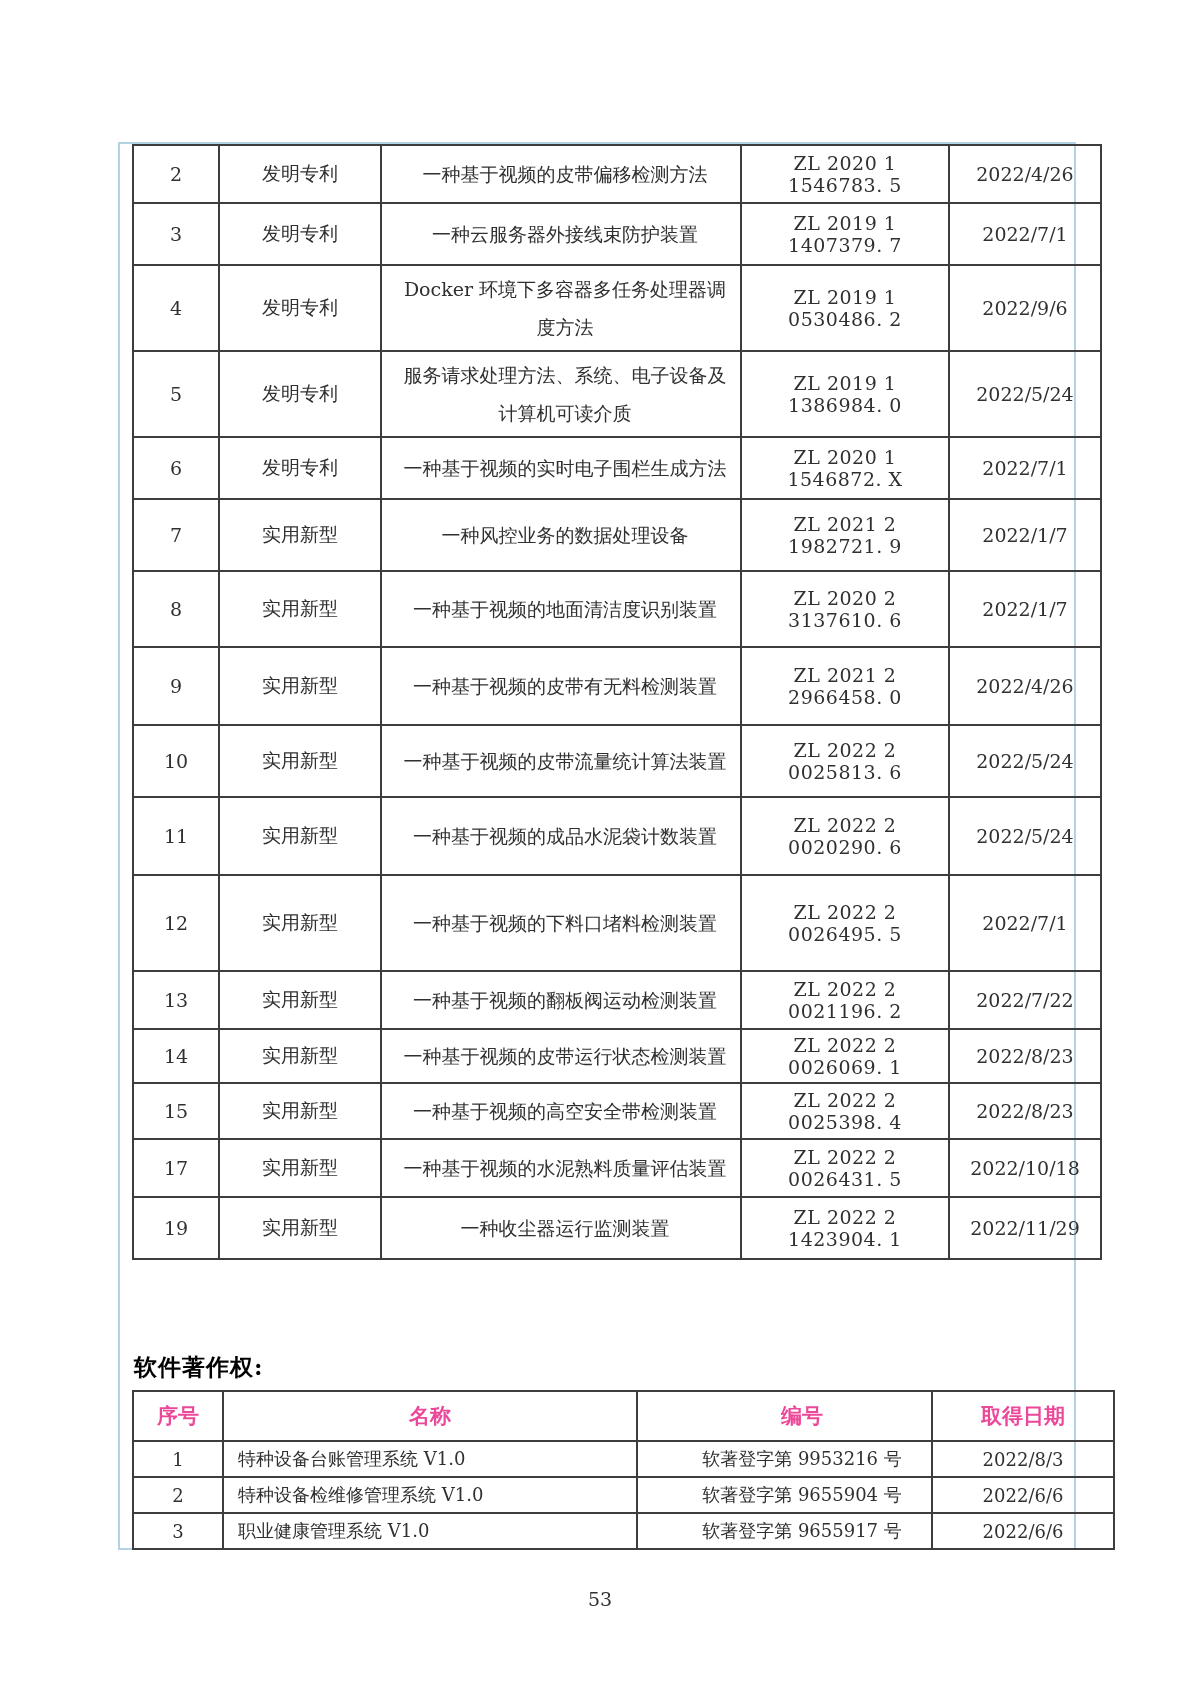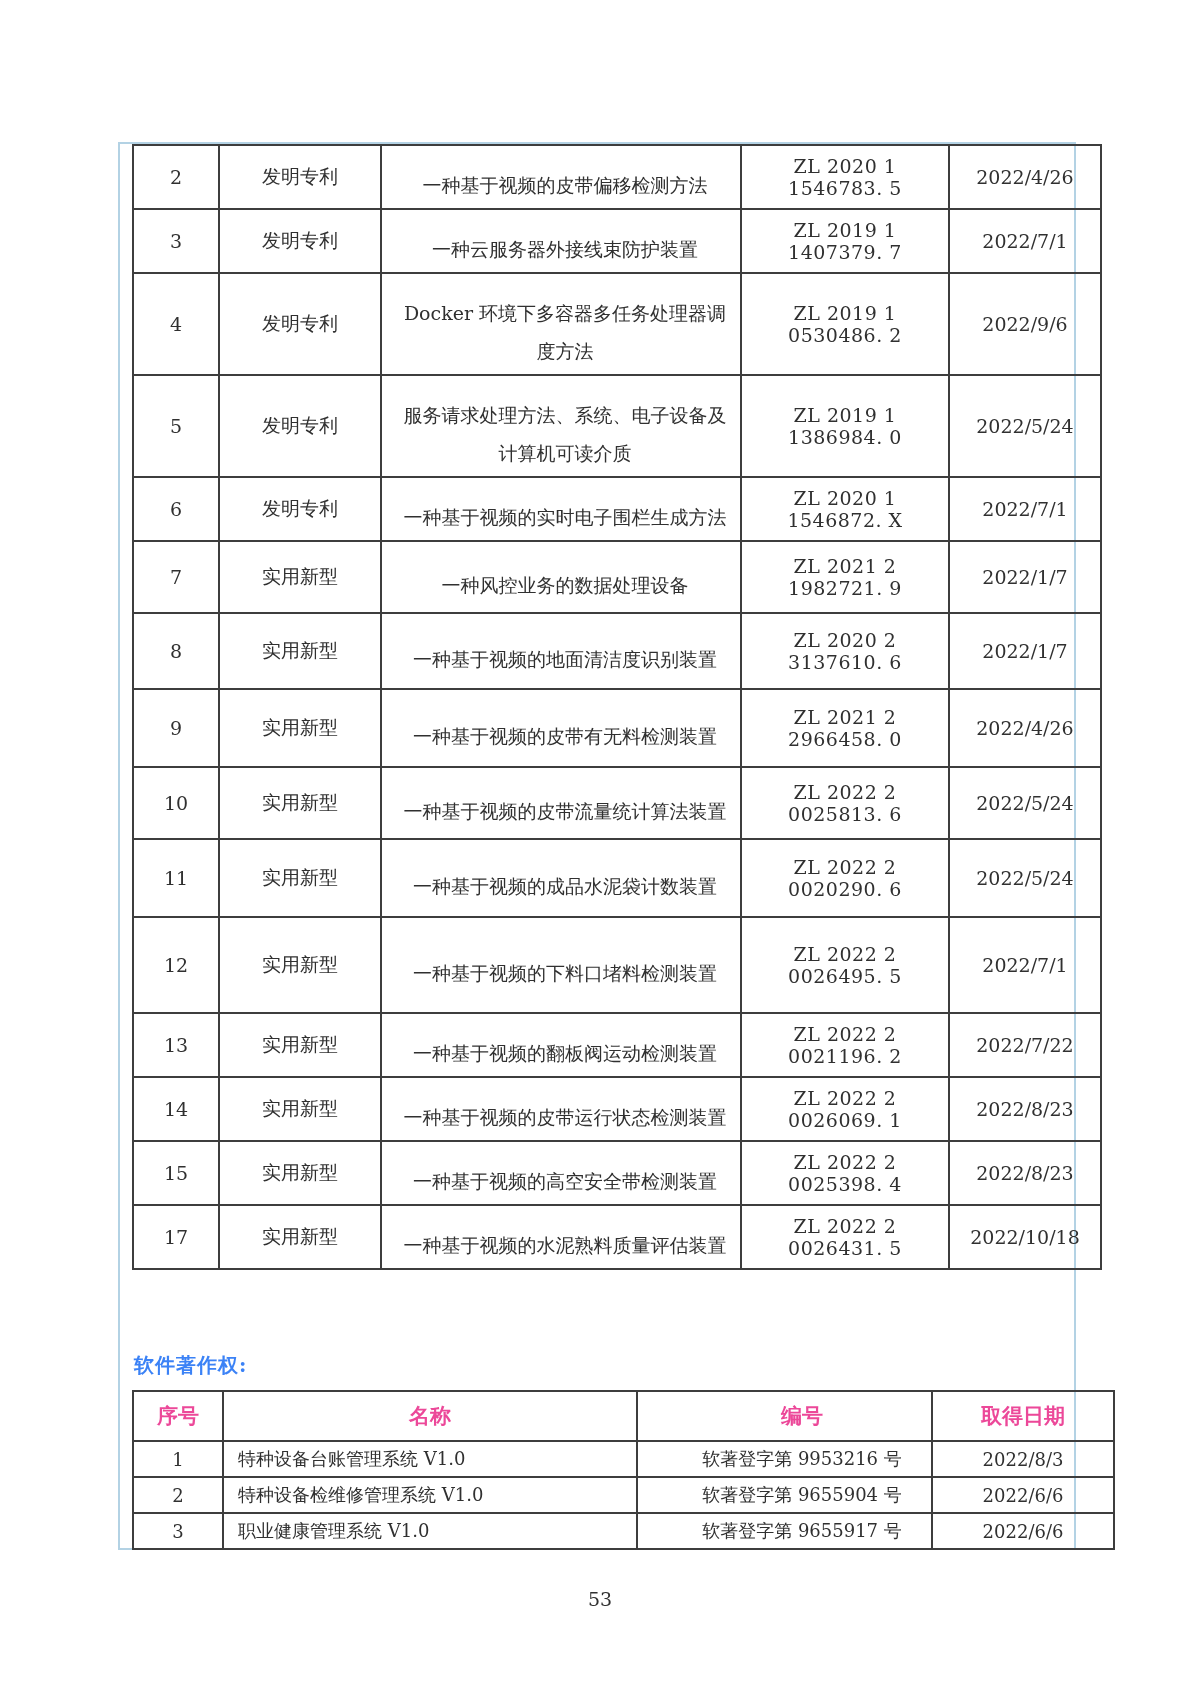--- a/index.html
+++ b/index.html
@@ -28,29 +28,29 @@
   }
   .patent-table td{
     border:2px solid #3d3d3d;
     font-size:19px;
     vertical-align:middle;
     text-align:center;
     overflow:hidden;
   }
   .c-no{width:82px;}
   .c-type{width:158px;}
-  .c-name{width:338px;text-align:left;padding:20px 6px 4px 14px;line-height:2.0;}
+  .c-name{width:338px;text-align:left;padding:4px 6px 4px 14px;line-height:2.0;}
   .c-num{width:204px;letter-spacing:0.5px;}
   .c-date{width:148px;}
   .software-heading{
     position:absolute;
     left:14px;top:1208px;
-    font-size:20px;
+    font-size:23px;
     font-weight:bold;
-    color:#3b82f6;
+    color:#000000;
     letter-spacing:1px;
   }
   .software-table{
     position:absolute;top:1246px;left:12px;width:930px;
   }
   .software-table th,.software-table td{
     border:2px solid #3d3d3d;
     vertical-align:middle;
     overflow:hidden;
   }
@@ -184,20 +184,27 @@
             <td class="c-num">ZL 2022 2 0025398. 4</td>
             <td class="c-date">2022/8/23</td>
           </tr>
           <tr style="height: 58px;">
             <td class="c-no">17</td>
             <td class="c-type">实用新型</td>
             <td class="c-name">一种基于视频的水泥熟料质量评估装置</td>
             <td class="c-num">ZL 2022 2 0026431. 5</td>
             <td class="c-date">2022/10/18</td>
           </tr>
+          <tr style="height: 62px;">
+            <td class="c-no">19</td>
+            <td class="c-type">实用新型</td>
+            <td class="c-name">一种收尘器运行监测装置</td>
+            <td class="c-num">ZL 2022 2 1423904. 1</td>
+            <td class="c-date">2022/11/29</td>
+          </tr>
         </tbody>
     </table>
 
     <div class="software-heading">软件著作权:</div>
 
     <table class="software-table">
       <thead>
         <tr style="height: 50px;">
             <th class="s-no">序号</th>
             <th class="s-name">名称</th>

